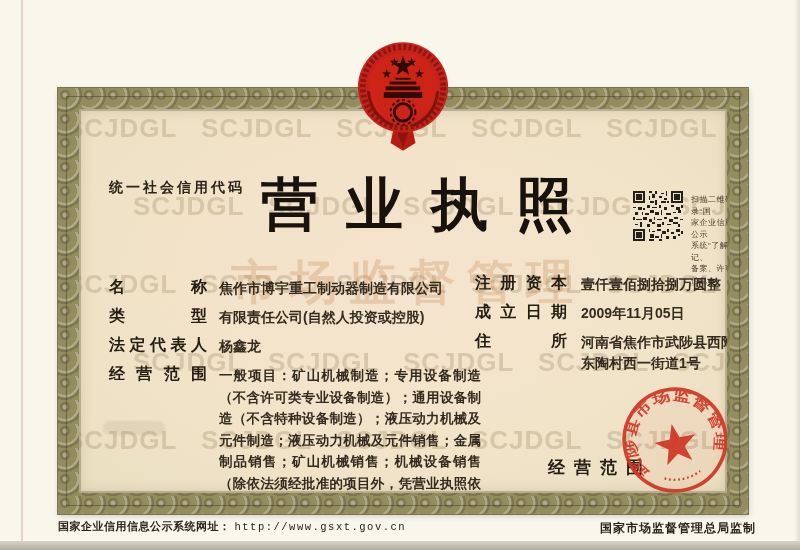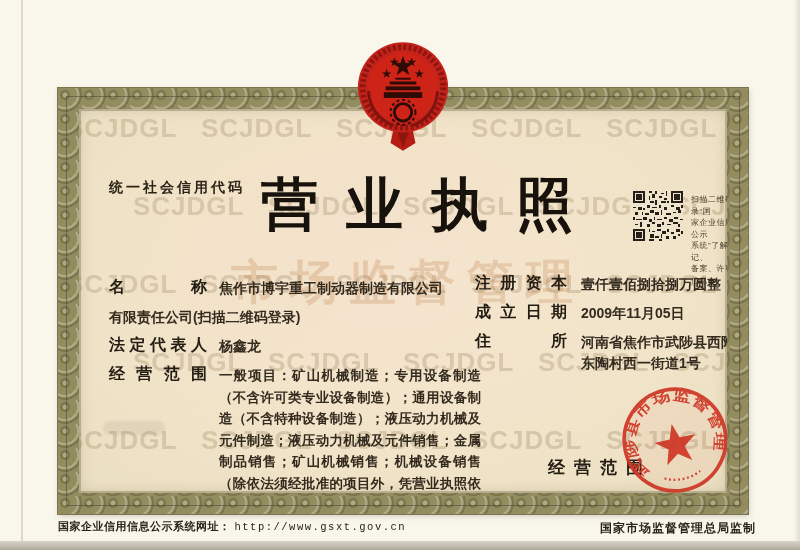--- a/index.html
+++ b/index.html
@@ -213,21 +213,22 @@
         <div>系统”了解更多登记、</div>
         <div>备案、许可监管信息。</div>
       </div>
 
       <div class="fields-left">
         <div class="frow">
           <div class="flabel">名称</div>
           <div class="fvalue">焦作市博宇重工制动器制造有限公司</div>
         </div>
         <div class="frow">
-          <div class="fvalue">有限责任公司(扫描二维码登录)</div>
+          <div class="flabel">类型</div>
+          <div class="fvalue">有限责任公司(自然人投资或控股)</div>
         </div>
         <div class="frow">
           <div class="flabel">法定代表人</div>
           <div class="fvalue">杨鑫龙</div>
         </div>
         <div class="frow">
           <div class="flabel">经营范围</div>
           <div class="fvalue scope">一般项目：矿山机械制造；专用设备制造（不含许可类专业设备制造）；通用设备制造（不含特种设备制造）；液压动力机械及元件制造；液压动力机械及元件销售；金属制品销售；矿山机械销售；机械设备销售（除依法须经批准的项目外，凭营业执照依法自主开展经营活动）</div>
         </div>
       </div>

